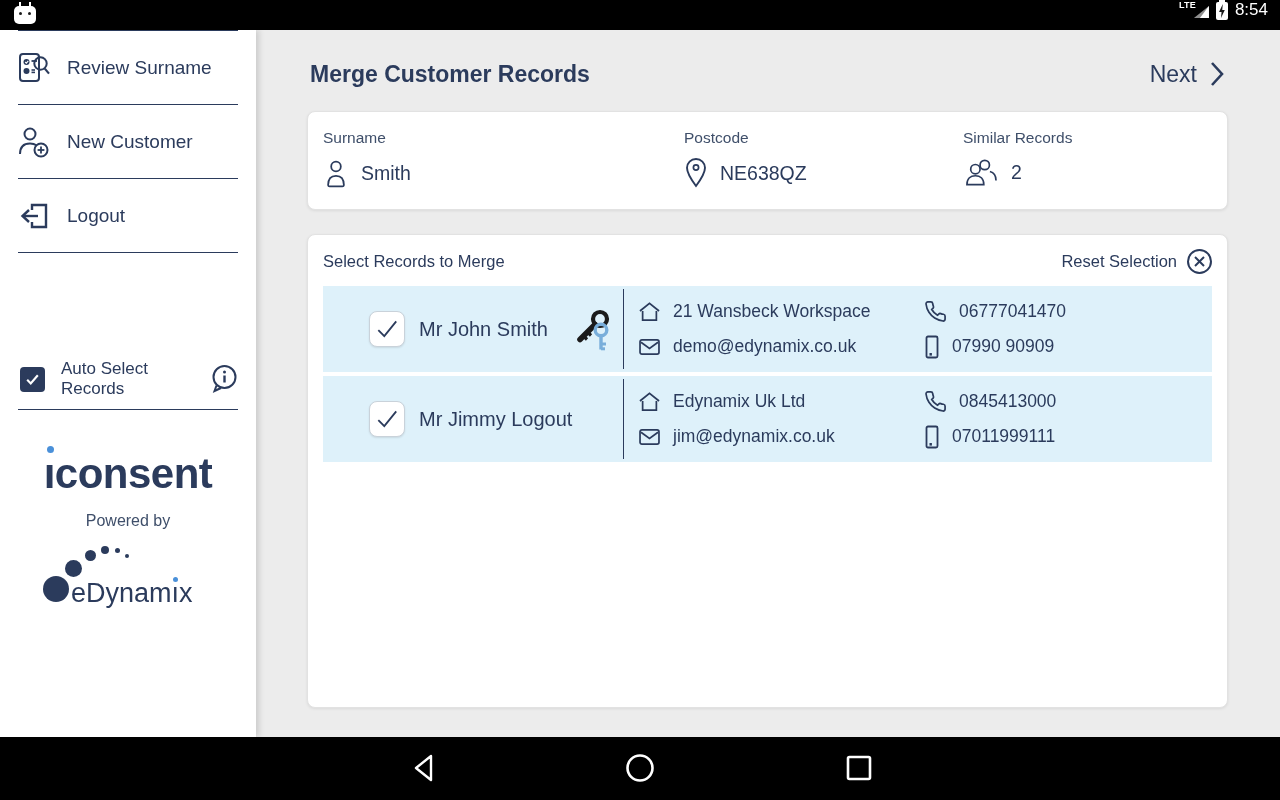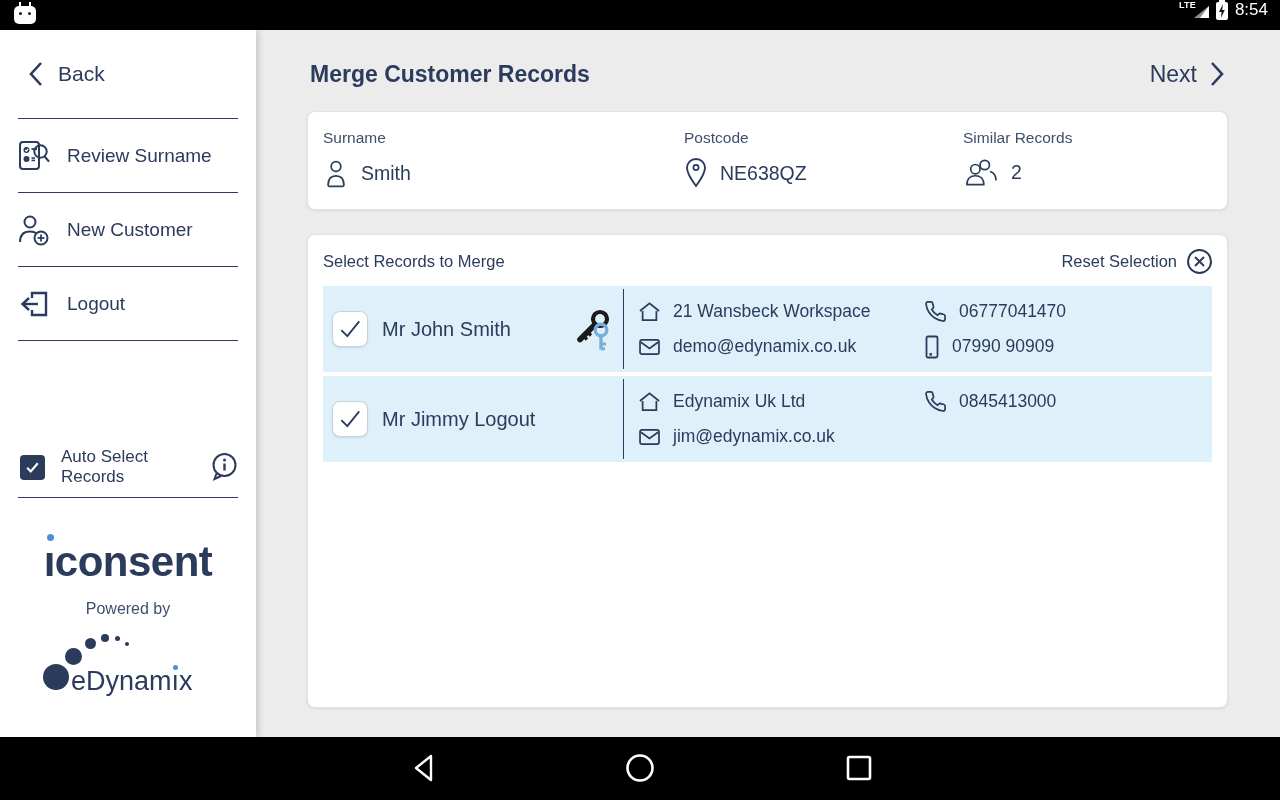--- a/index.html
+++ b/index.html
@@ -75,21 +75,21 @@
   .sum-value { margin-top:10px; display:flex; align-items:center; gap:12px; }
   .sum-text { font-size:19.5px; color:#2b3b5c; }
 
   .merge-card { margin:24px 52px 0 51px; height:474px; }
   .merge-head { display:flex; justify-content:space-between; align-items:center; padding:13px 14px 11px 15px; }
   .merge-title { font-size:16.5px; color:#2b3b5c; }
   .reset-btn { display:flex; align-items:center; gap:9px; cursor:pointer; }
   .reset-label { font-size:16.5px; color:#2b3b5c; }
   .rows { padding:0 15px; }
   .rec-row { display:flex; align-items:stretch; background:#def1fa; height:86px; margin-bottom:4px; }
-  .row-left { width:300px; flex:none; display:flex; align-items:center; }
+  .row-left { width:300px; flex:none; display:flex; align-items:center;padding-left:37px; }
   .cb-light { width:36px; height:36px; margin-left:9px; background:#fff; border:1px solid #c9d2da;
               border-radius:8px; box-shadow:0 1px 2px rgba(0,0,0,.1); display:flex; align-items:center; justify-content:center; cursor:pointer; }
   .rec-name { margin-left:14px; font-size:20px; color:#2b3b5c; }
   .keys-slot { margin-left:auto; margin-right:8px; width:42px; display:flex; align-items:center; justify-content:center; }
   .vline { width:0; border-left:1.5px solid #2b3b5c; align-self:center; height:80px; }
   .details { flex:1; display:grid; grid-template-columns:1fr 288px; grid-auto-rows:35px;
              align-content:center; padding-left:14px; }
   .det-cell { display:flex; align-items:center; gap:12px; }
   .det-text { font-size:17.5px; color:#2b3b5c; }
   svg { display:block; }
@@ -111,26 +111,20 @@
         <span class="sig-tri-fill"></span>
       </div>
       <div class="battery">
         <span class="bolt"></span>
       </div>
       <span class="sb-time">8:54</span>
     </div>
   </div>
 
   <div class="sidebar">
-    <div class="side-back">
-      <svg width="16" height="26" viewBox="0 0 16 26">
-        <path d="M13 2 L3 13 L13 24" fill="none" stroke="#2b3b5c" stroke-width="2.6"></path>
-      </svg>
-      <span class="side-back-label">Back</span>
-    </div>
     <div class="divider"></div>
 
     <div class="side-item">
       <svg width="36" height="36" viewBox="0 0 36 36">
         <rect x="4" y="4" width="19" height="27" rx="3" fill="none" stroke="#2b3b5c" stroke-width="2"></rect>
         <circle cx="10.5" cy="12" r="3" fill="#2b3b5c"></circle>
         <path d="M9.2 12 l1.1 1.1 l2-2.3" fill="none" stroke="#fff" stroke-width="1.1"></path>
         <circle cx="10.5" cy="21" r="3" fill="#2b3b5c"></circle>
         <line x1="15.5" y1="11" x2="21" y2="11" stroke="#2b3b5c" stroke-width="1.8"></line>
         <line x1="15.5" y1="20" x2="19" y2="20" stroke="#2b3b5c" stroke-width="1.6"></line>
@@ -338,20 +332,27 @@
               </svg>
               <span class="det-text">0845413000</span>
             </span>
             <span class="det-cell">
               <svg width="23" height="18" viewBox="0 0 24 19">
                 <rect x="2" y="2" width="20" height="15" rx="2" fill="none" stroke="#2b3b5c" stroke-width="1.8"></rect>
                 <path d="M3 4.5 L12 11 L21 4.5" fill="none" stroke="#2b3b5c" stroke-width="1.8"></path>
               </svg>
               <span class="det-text">jim@edynamix.co.uk</span>
             </span>
+            <span class="det-cell">
+              <svg width="16" height="24" viewBox="0 0 16 24">
+                <rect x="2.5" y="1.5" width="11" height="21" rx="1.5" fill="none" stroke="#2b3b5c" stroke-width="1.8"></rect>
+                <rect x="5.5" y="18" width="2.4" height="2.6" fill="#2b3b5c"></rect>
+              </svg>
+              <span class="det-text">07011999111</span>
+            </span>
           </div>
         </div>
 
       </div>
     </div>
   </div>
 
   <div class="navbar">
     <svg class="nav-ic nav-back" width="34" height="34" viewBox="0 0 34 34">
       <path d="M23 5 L8 17 L23 29 Z" fill="none" stroke="#fff" stroke-width="2.4" stroke-linejoin="round"></path>

